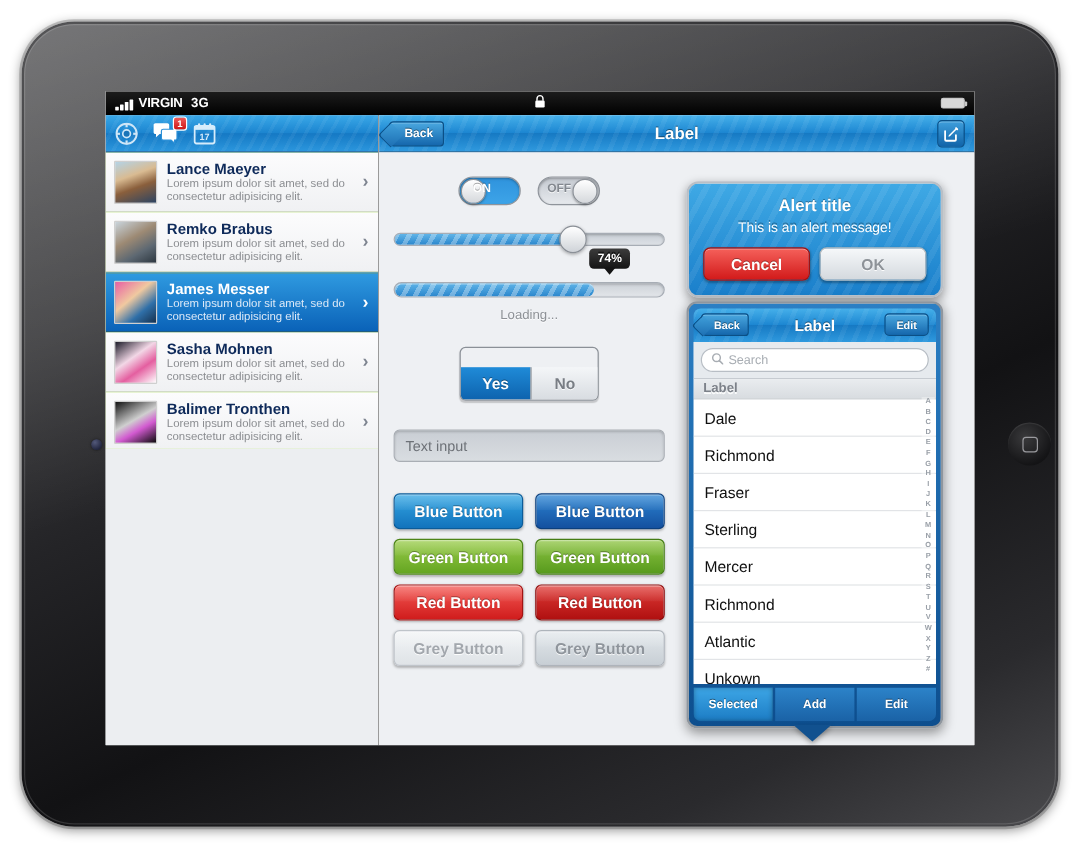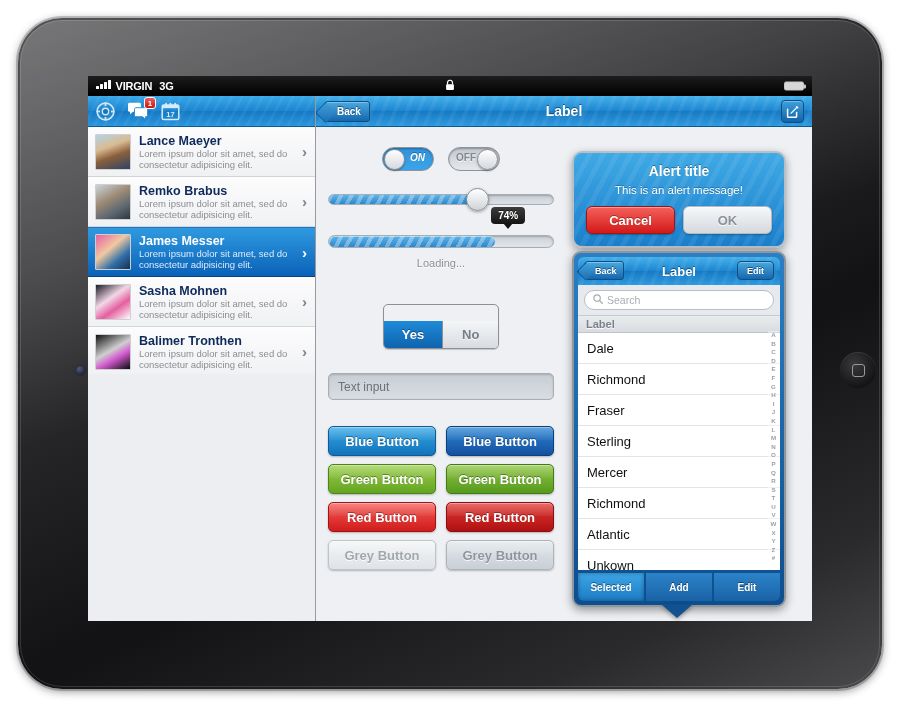--- a/index.html
+++ b/index.html
@@ -76,21 +76,21 @@
   #status-bar {
     height: 20px;
     background: linear-gradient(#1d1d1d, #000000);
     display: flex; align-items: center;
     padding: 0 8px;
     color: #fff;
     font-size: 11px;
     font-weight: bold;
     position: relative;
   }
-  .sb-left { display: flex; align-items: flex-start; gap: 5px; }
+  .sb-left { display: flex; align-items: flex-end; gap: 5px; }
   .signal-bars { display: flex; align-items: flex-end; gap: 1.5px; height: 9px; }
   .signal-bars i { width: 2.5px; background: #fff; display: block; border-radius: 0.5px; }
   .signal-bars i:nth-child(1){height:3px}
   .signal-bars i:nth-child(2){height:5px}
   .signal-bars i:nth-child(3){height:7px}
   .signal-bars i:nth-child(4){height:9px}
   .sb-carrier { font-size: 11px; letter-spacing: -0.2px; }
   .sb-net { font-size: 11px; margin-left: 2px; }
   .sb-lock {
     position: absolute; left: 50%; top: 50%;
@@ -259,21 +259,21 @@
     position: relative; cursor: pointer;
     border: 1px solid #8f949b;
     box-shadow: inset 0 1px 2px rgba(0,0,0,0.3);
   }
   .toggle.on  { background: linear-gradient(#2f93dd, #3da4e8); }
   .toggle.off { background: linear-gradient(#c4c9d0, #e6e9ed); }
   .toggle .tg-label {
     position: absolute; top: 4px;
     font-size: 10px; font-weight: bold;
   }
-  .toggle.on .tg-label  { right: 8px; color: #fff; text-shadow: 0 -1px 0 rgba(0,0,0,0.35); font-style: italic; }
+  .toggle.on .tg-label  { right: 24px; color: #fff; text-shadow: 0 -1px 0 rgba(0,0,0,0.35); }
   .toggle.off .tg-label { left: 7px; color: #83888f; text-shadow: 0 1px 0 rgba(255,255,255,0.8); }
   .knob {
     position: absolute; top: 1px;
     width: 21px; height: 21px; border-radius: 50%;
     background: linear-gradient(#ffffff, #d5d8dc);
     border: 1px solid #8b9097;
     box-shadow: 0 1px 2px rgba(0,0,0,0.35);
   }
   .toggle.on  .knob { left: 1px; }
   .toggle.off .knob { right: 1px; }
@@ -340,21 +340,21 @@
     position: relative;
     box-shadow: inset 0 1px 0 rgba(255,255,255,0.45);
   }
   .prog-fill::after {
     content:""; position:absolute; inset:0;
     background: repeating-linear-gradient(118deg, rgba(255,255,255,0.32) 0 4px, rgba(255,255,255,0) 4px 9px);
     border-radius: 7px;
   }
   .loading-label {
     text-align: center; font-size: 11px; color: #8d9196;
-    margin-top: 5px; margin-bottom: 35px;
+    margin-top: 5px; margin-bottom: 20px;
     text-shadow: 0 1px 0 rgba(255,255,255,0.9);
   }
 
   
   .segmented {
     display: flex; margin-bottom: 24px;
     border-radius: 5px; overflow: hidden;
     border: 1px solid #8b9097;
     box-shadow: 0 1px 1px rgba(0,0,0,0.18);
   }

